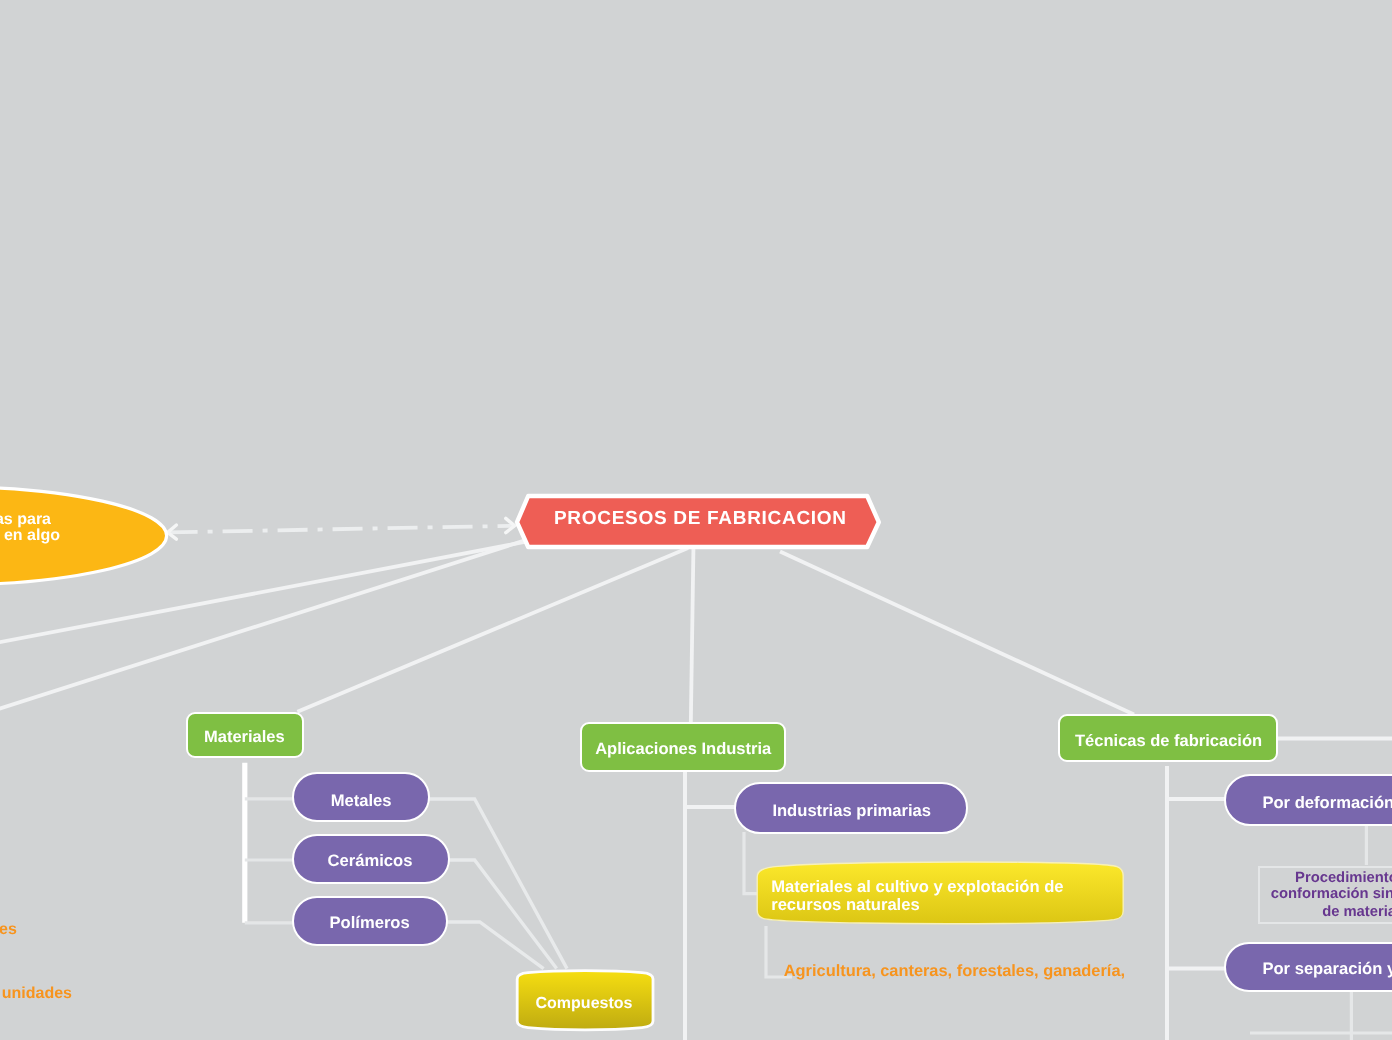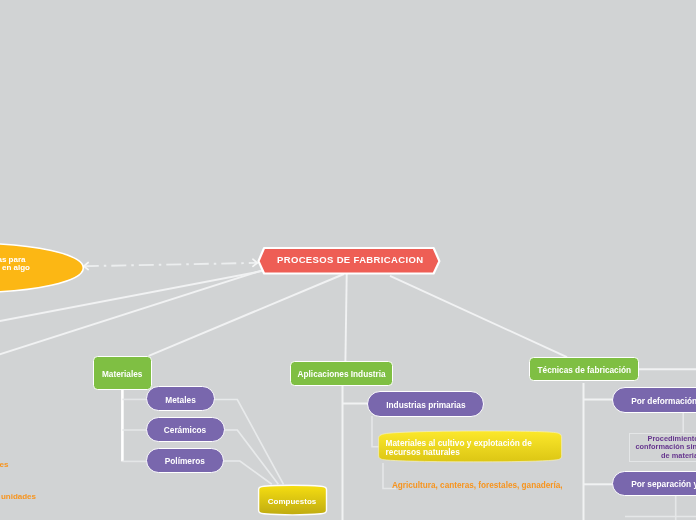--- a/index.html
+++ b/index.html
@@ -109,21 +109,21 @@
     </g>
 
     <path d="M378.6 438.5 C378.6 435.2 381.5 433.9 389 433.2
              C412 431.2 470 430.7 510 431.1 C540 431.4 555 432 558.5 433.3
              C561 434.2 561.6 435.6 561.6 438
              L561.6 455.5 C561.6 457.9 560.6 459.2 557 459.8
              C540 462 470 462.2 430 461.5 C400 461 385 460.3 381.5 459.2
              C379.3 458.5 378.6 457.2 378.6 455 Z" fill="url(#gCloud)" stroke="#f7f0b8" stroke-width="0.7"></path>
   </svg>
 
-  <div class="node green" style="left:92.7px;top:355.6px;width:59px;height:34px;">
+  <div class="node green" style="left:92.7px;top:355.6px;width:59px;height:23px;">
     <span>Materiales</span>
   </div>
 
   <div class="node green" style="left:289.8px;top:360.6px;width:103.6px;height:25.6px;text-align:center;">
     <span>Aplicaciones Industria</span>
   </div>
 
   <div class="node green" style="left:529.4px;top:356.6px;width:109.8px;height:24.8px;">
     <span>Técnicas de fabricación</span>
   </div>

